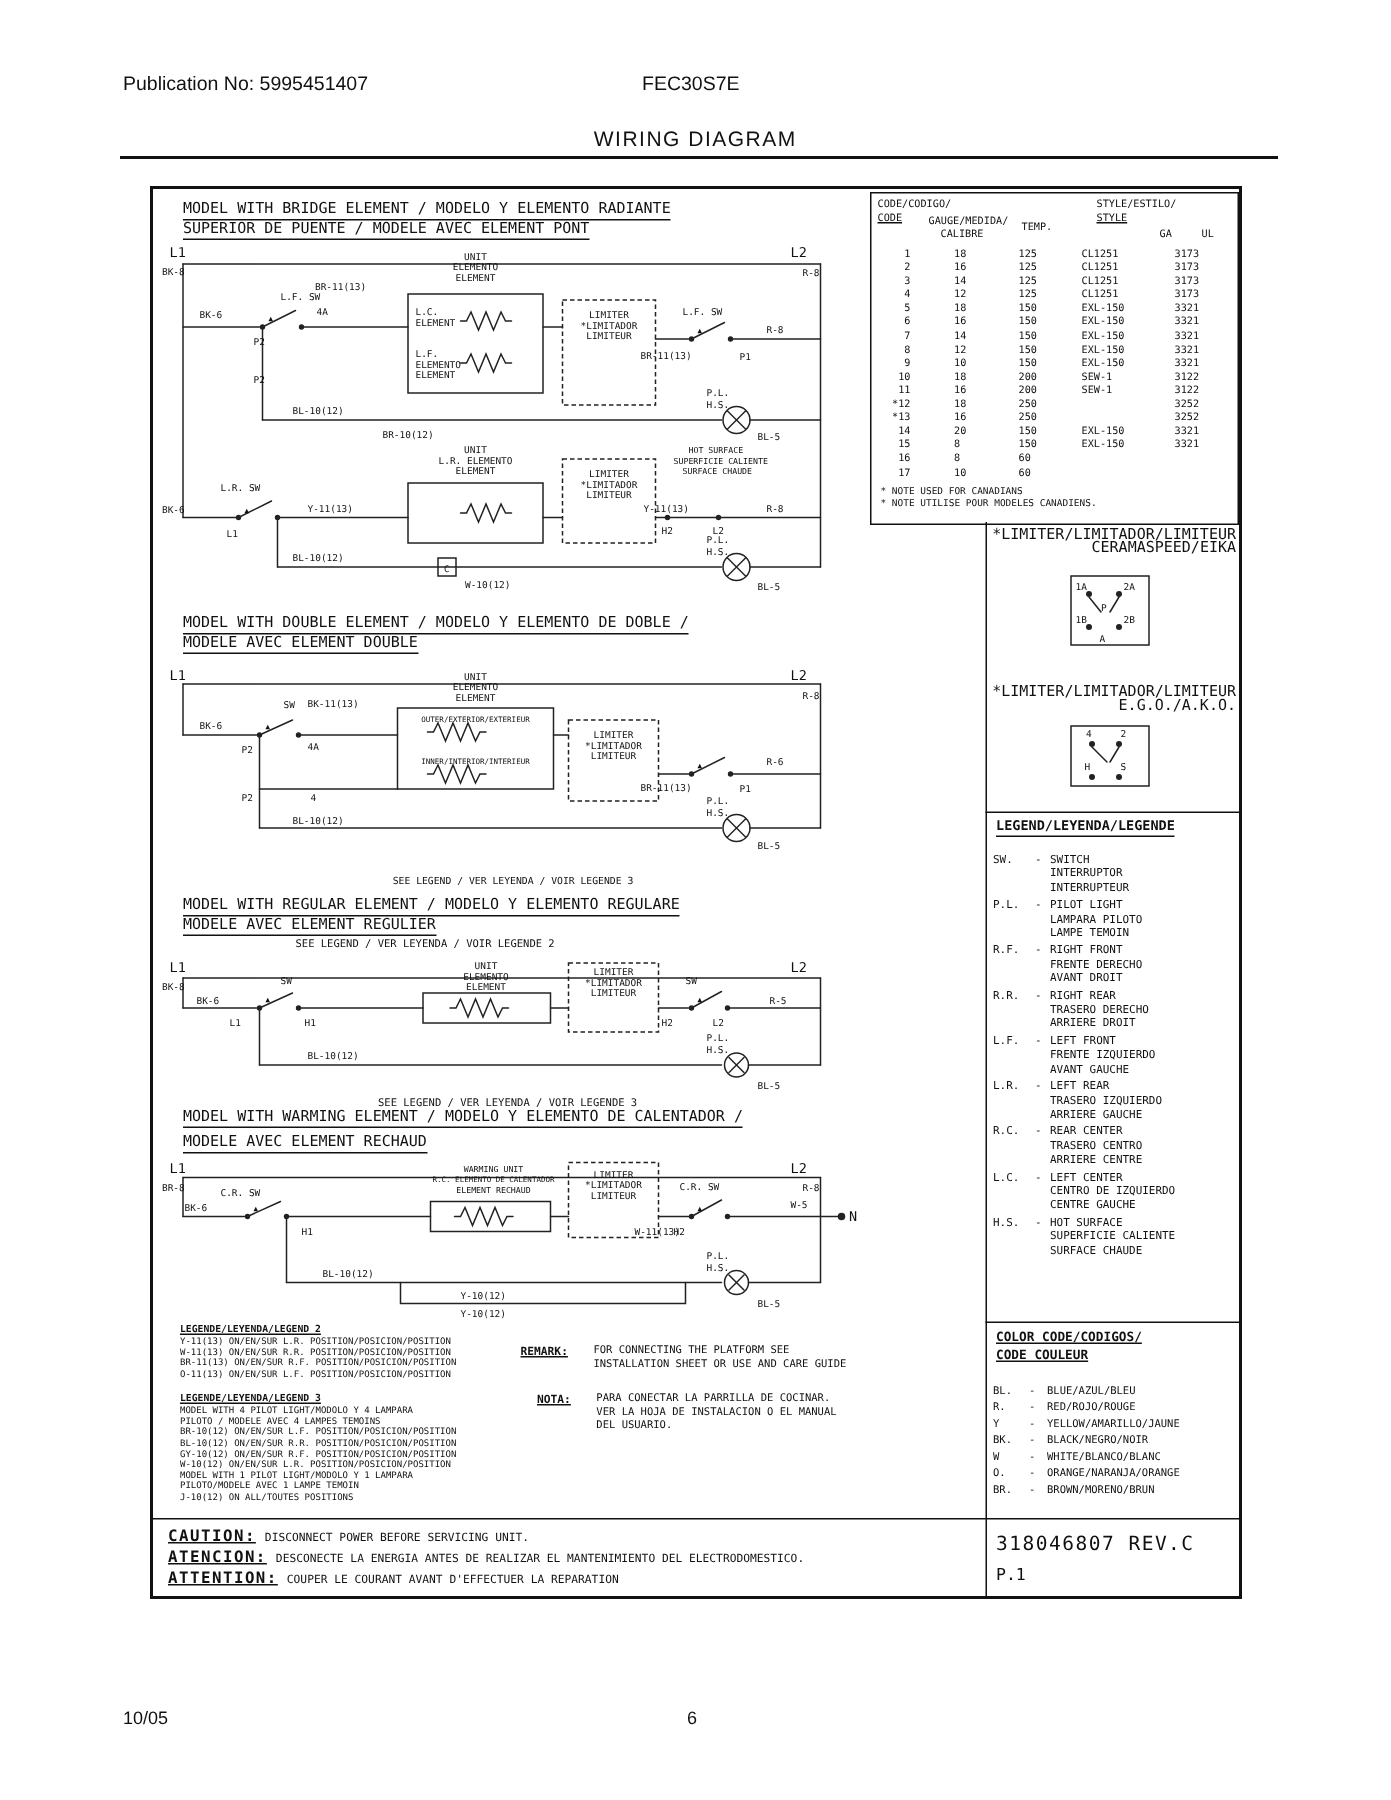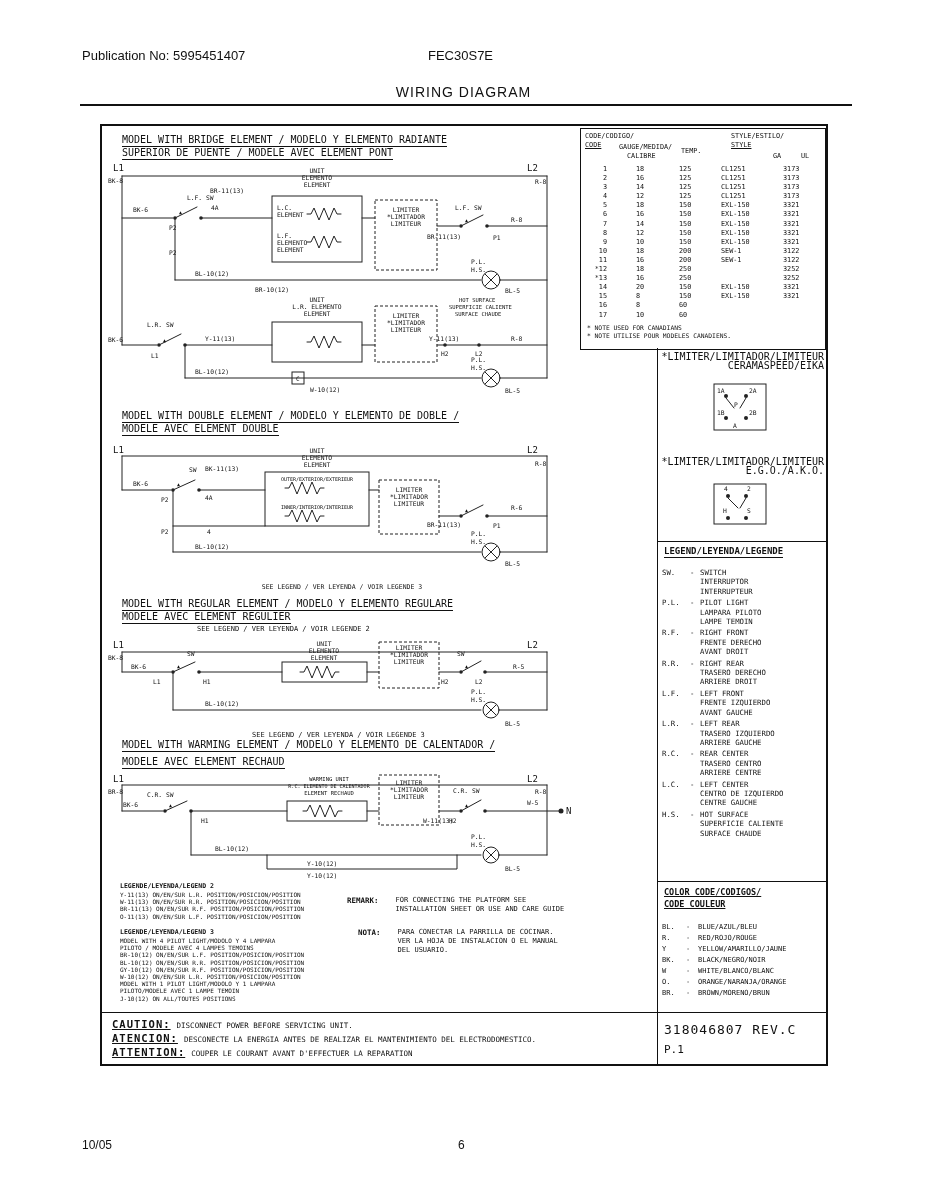--- a/index.html
+++ b/index.html
@@ -52,26 +52,26 @@
   .color-title div{text-decoration:underline}
   #color-list{left:560px;top:796px;width:164px}
   .colrow{display:flex;font-size:7px;line-height:11px;white-space:nowrap}
   .cabbr{width:24px;flex:none}
   .csep{width:12px;flex:none}
 
   .part-num{left:562px;top:896px;font-size:13px;letter-spacing:1px}
   .part-page{left:562px;top:917px;font-size:11px}
 
   .leg-block{position:absolute;white-space:nowrap}
-  .leg-block .bt{font-size:6.5px;font-weight:bold;margin-bottom:1px}
+  .leg-block .bt{font-size:6.5px;font-weight:bold;text-decoration:underline;margin-bottom:1px}
   .leg-block .tline{font-size:6px;line-height:7.2px}
   .leg-block .sub{font-size:6px;line-height:7.2px}
 
   .note-block{position:absolute;white-space:nowrap}
-  .note-label{font-size:7.5px;font-weight:bold;vertical-align:top}
+  .note-label{font-size:7.5px;font-weight:bold;text-decoration:underline;vertical-align:top}
   .note-lines{display:inline-block;vertical-align:top;margin-left:17px}
   .note-lines .tline{font-size:7px;line-height:9px}
 
   .caution{left:10px;top:892px;width:540px}
   .c-line{margin-bottom:2px;font-size:7.5px;white-space:nowrap}
   .c-label{font-size:10.5px;font-weight:bold;text-decoration:underline;margin-right:6px;letter-spacing:1px}
 </style>
 </head>
 <body>
 

